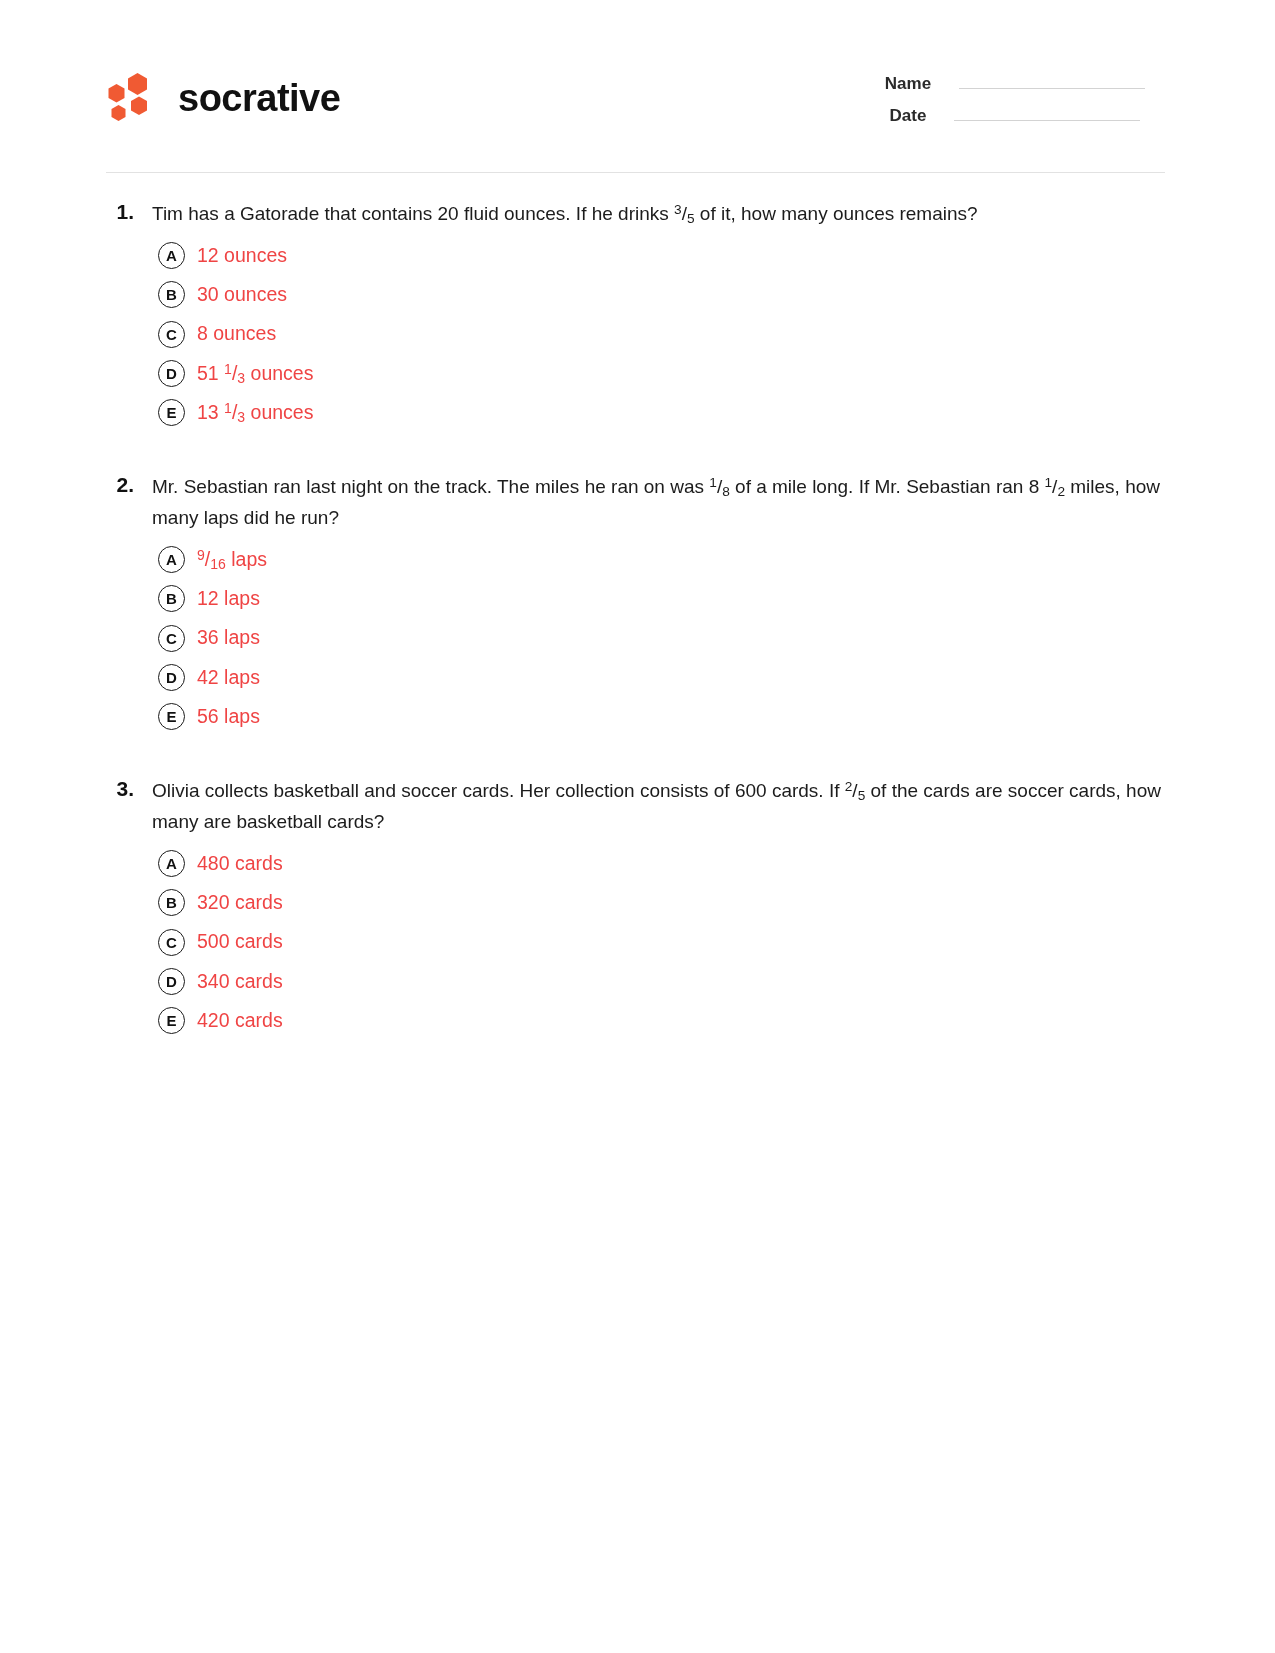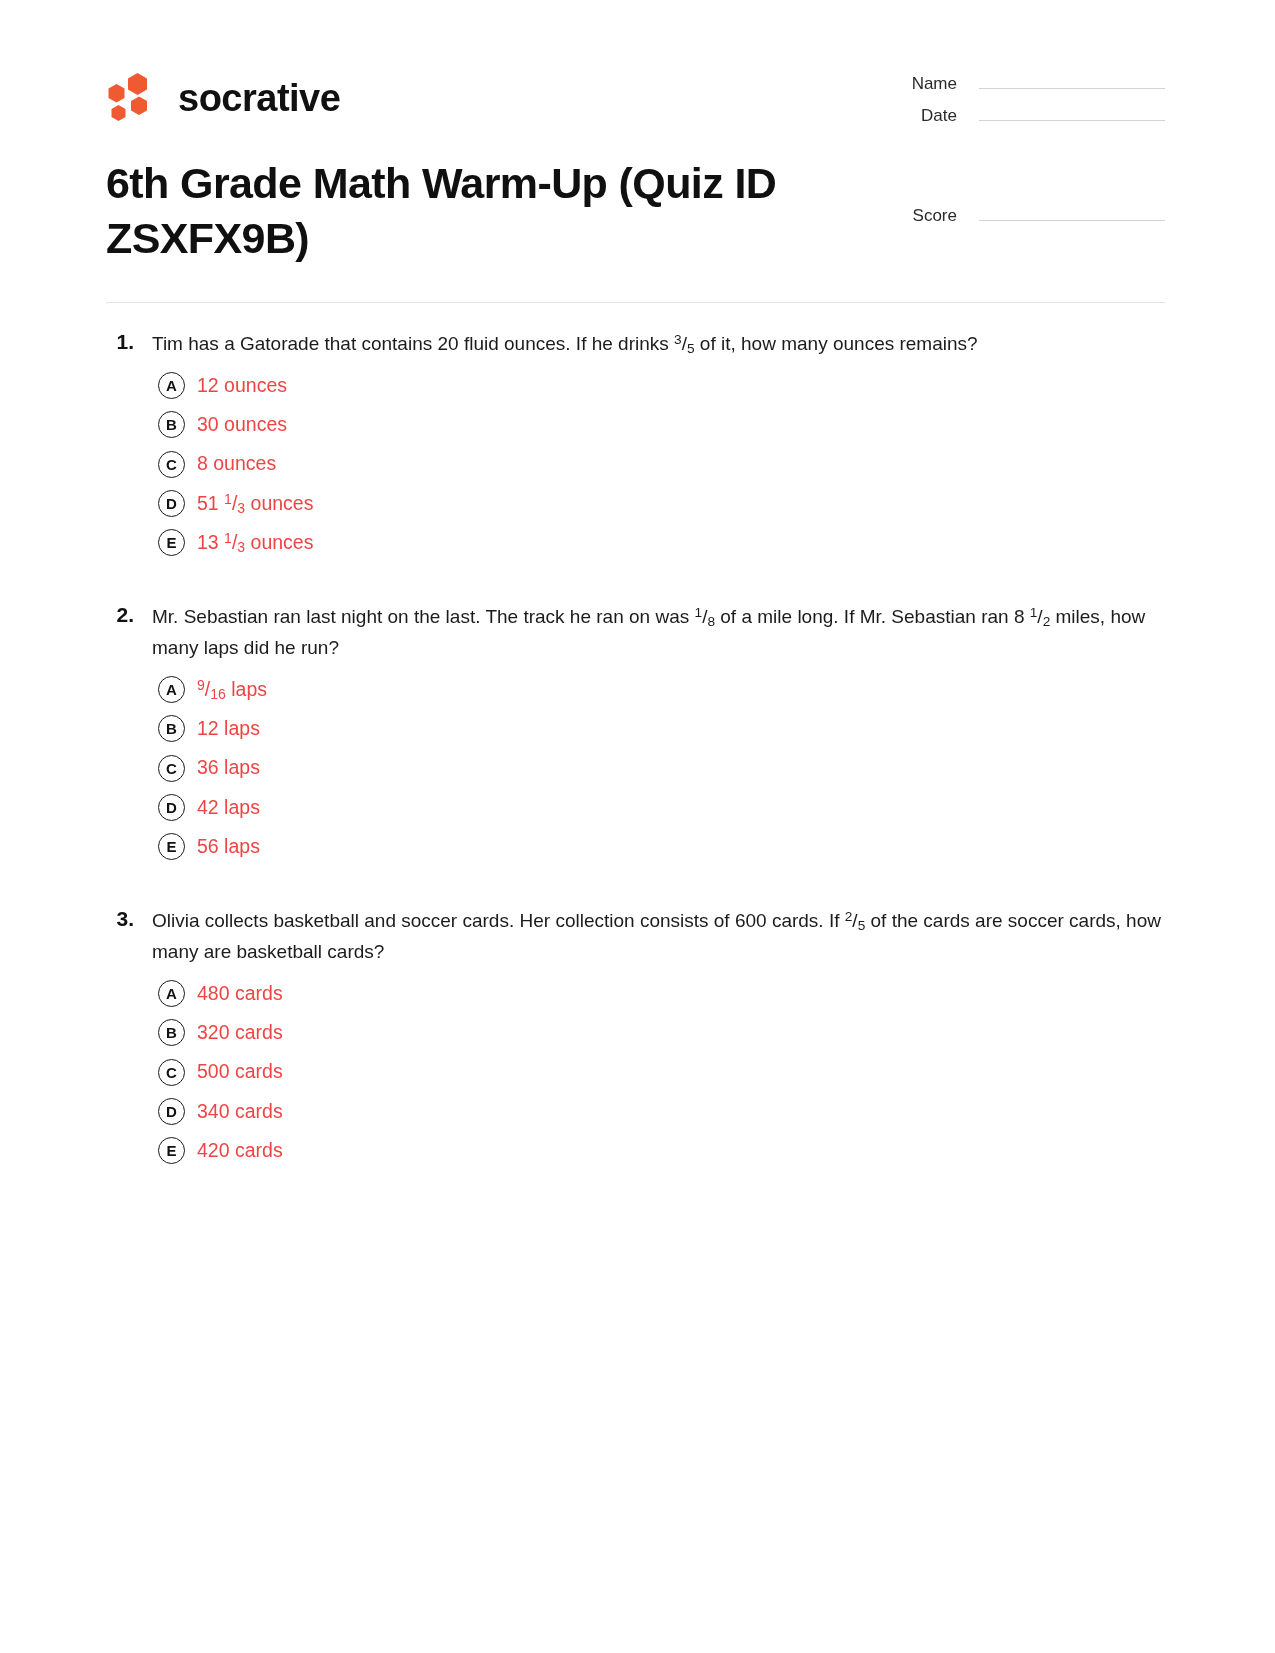--- a/index.html
+++ b/index.html
@@ -51,23 +51,24 @@
     line-height: 1;
   }
 
   .fields {
     width: 300px;
     padding-top: 10px;
   }
   .field-row {
     display: flex;
     align-items: baseline;
-    justify-content: flex-end;
-    gap: 22px;
+    justify-content: center;
+    gap: 28px;
     margin-bottom: 10px;
+    font-weight: bold;
   }
   .field-label {
     font-size: 17px;
     color: #2b2b2b;
     white-space: nowrap;
   }
   .field-line {
     display: block;
     width: 186px;
     border-bottom: 1.5px solid #d3d3d3;
@@ -200,29 +201,20 @@
         <span class="field-label">Name</span>
         <span class="field-line"></span>
       </div>
       <div class="field-row">
         <span class="field-label">Date</span>
         <span class="field-line"></span>
       </div>
     </div>
   </div>
 
-  <div class="title-block">
-    <h1 class="doc-title">6th Grade Math Warm-Up (Quiz ID ZSXFX9B)</h1>
-    <div class="score-wrap">
-      <div class="field-row">
-        <span class="field-label">Score</span>
-        <span class="field-line"></span>
-      </div>
-    </div>
-  </div>
 
   <div class="rule"></div>
 
   <div class="questions">
       <div class="question">
         <div class="q-head">
           <div class="q-number">1.</div>
           <div class="q-text"><span>Tim has a Gatorade that contains 20 fluid ounces. If he drinks </span><span class="frac"><sup>3</sup><span class="slash">/</span><sub>5</sub></span><span> of it, how many ounces remains?</span></div>
         </div>
         <div class="options">
@@ -244,21 +236,21 @@
           </div>
           <div class="option">
             <span class="opt-bubble">E</span>
             <span class="opt-text"><span>13 </span><span class="frac"><sup>1</sup><span class="slash">/</span><sub>3</sub></span><span> ounces</span></span>
           </div>
         </div>
       </div>
       <div class="question">
         <div class="q-head">
           <div class="q-number">2.</div>
-          <div class="q-text"><span>Mr. Sebastian ran last night on the last. The track he ran on was </span><span class="frac"><sup>1</sup><span class="slash">/</span><sub>8</sub></span><span> of a mile long. If Mr. Sebastian ran 8 </span><span class="frac"><sup>1</sup><span class="slash">/</span><sub>2</sub></span><span>  miles, how many laps did he run?</span></div>
+          <div class="q-text"><span>Mr. Sebastian ran last night on the track. The miles he ran on was </span><span class="frac"><sup>1</sup><span class="slash">/</span><sub>8</sub></span><span> of a mile long. If Mr. Sebastian ran 8 </span><span class="frac"><sup>1</sup><span class="slash">/</span><sub>2</sub></span><span>  miles, how many laps did he run?</span></div>
         </div>
         <div class="options">
           <div class="option">
             <span class="opt-bubble">A</span>
             <span class="opt-text"><span class="frac"><sup>9</sup><span class="slash">/</span><sub>16</sub></span><span> laps</span></span>
           </div>
           <div class="option">
             <span class="opt-bubble">B</span>
             <span class="opt-text"><span>12 laps</span></span>
           </div>

